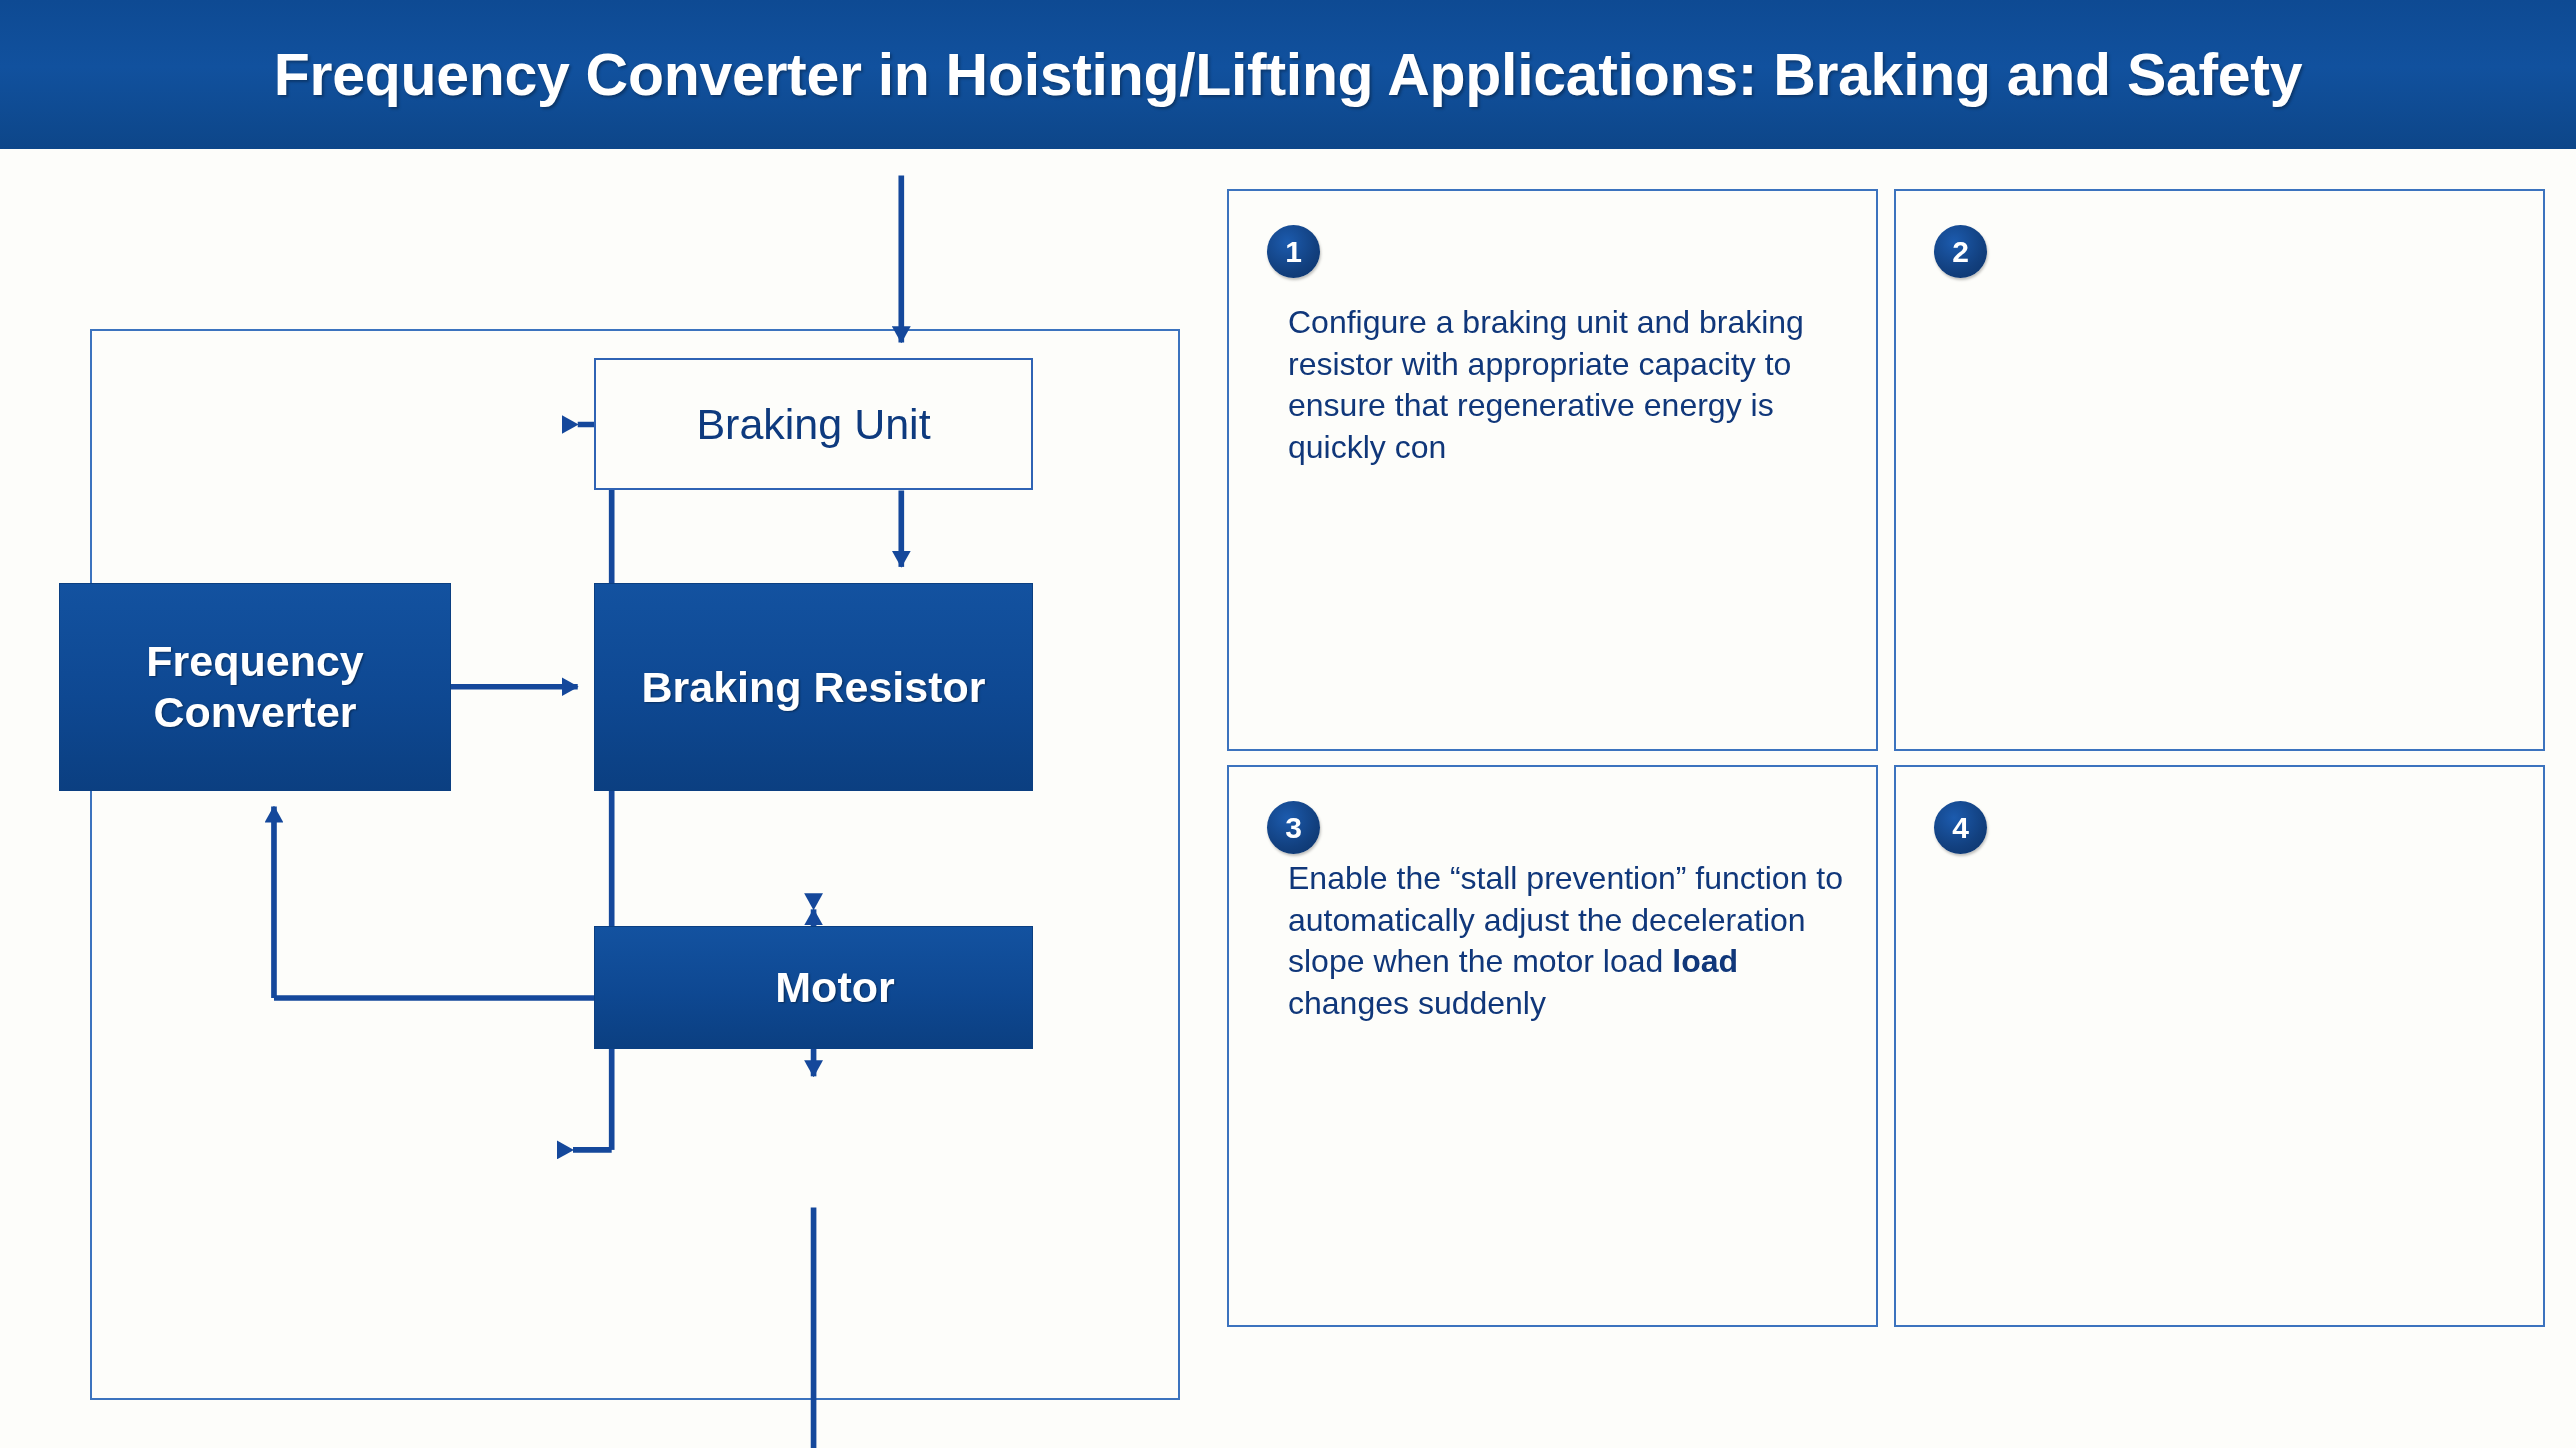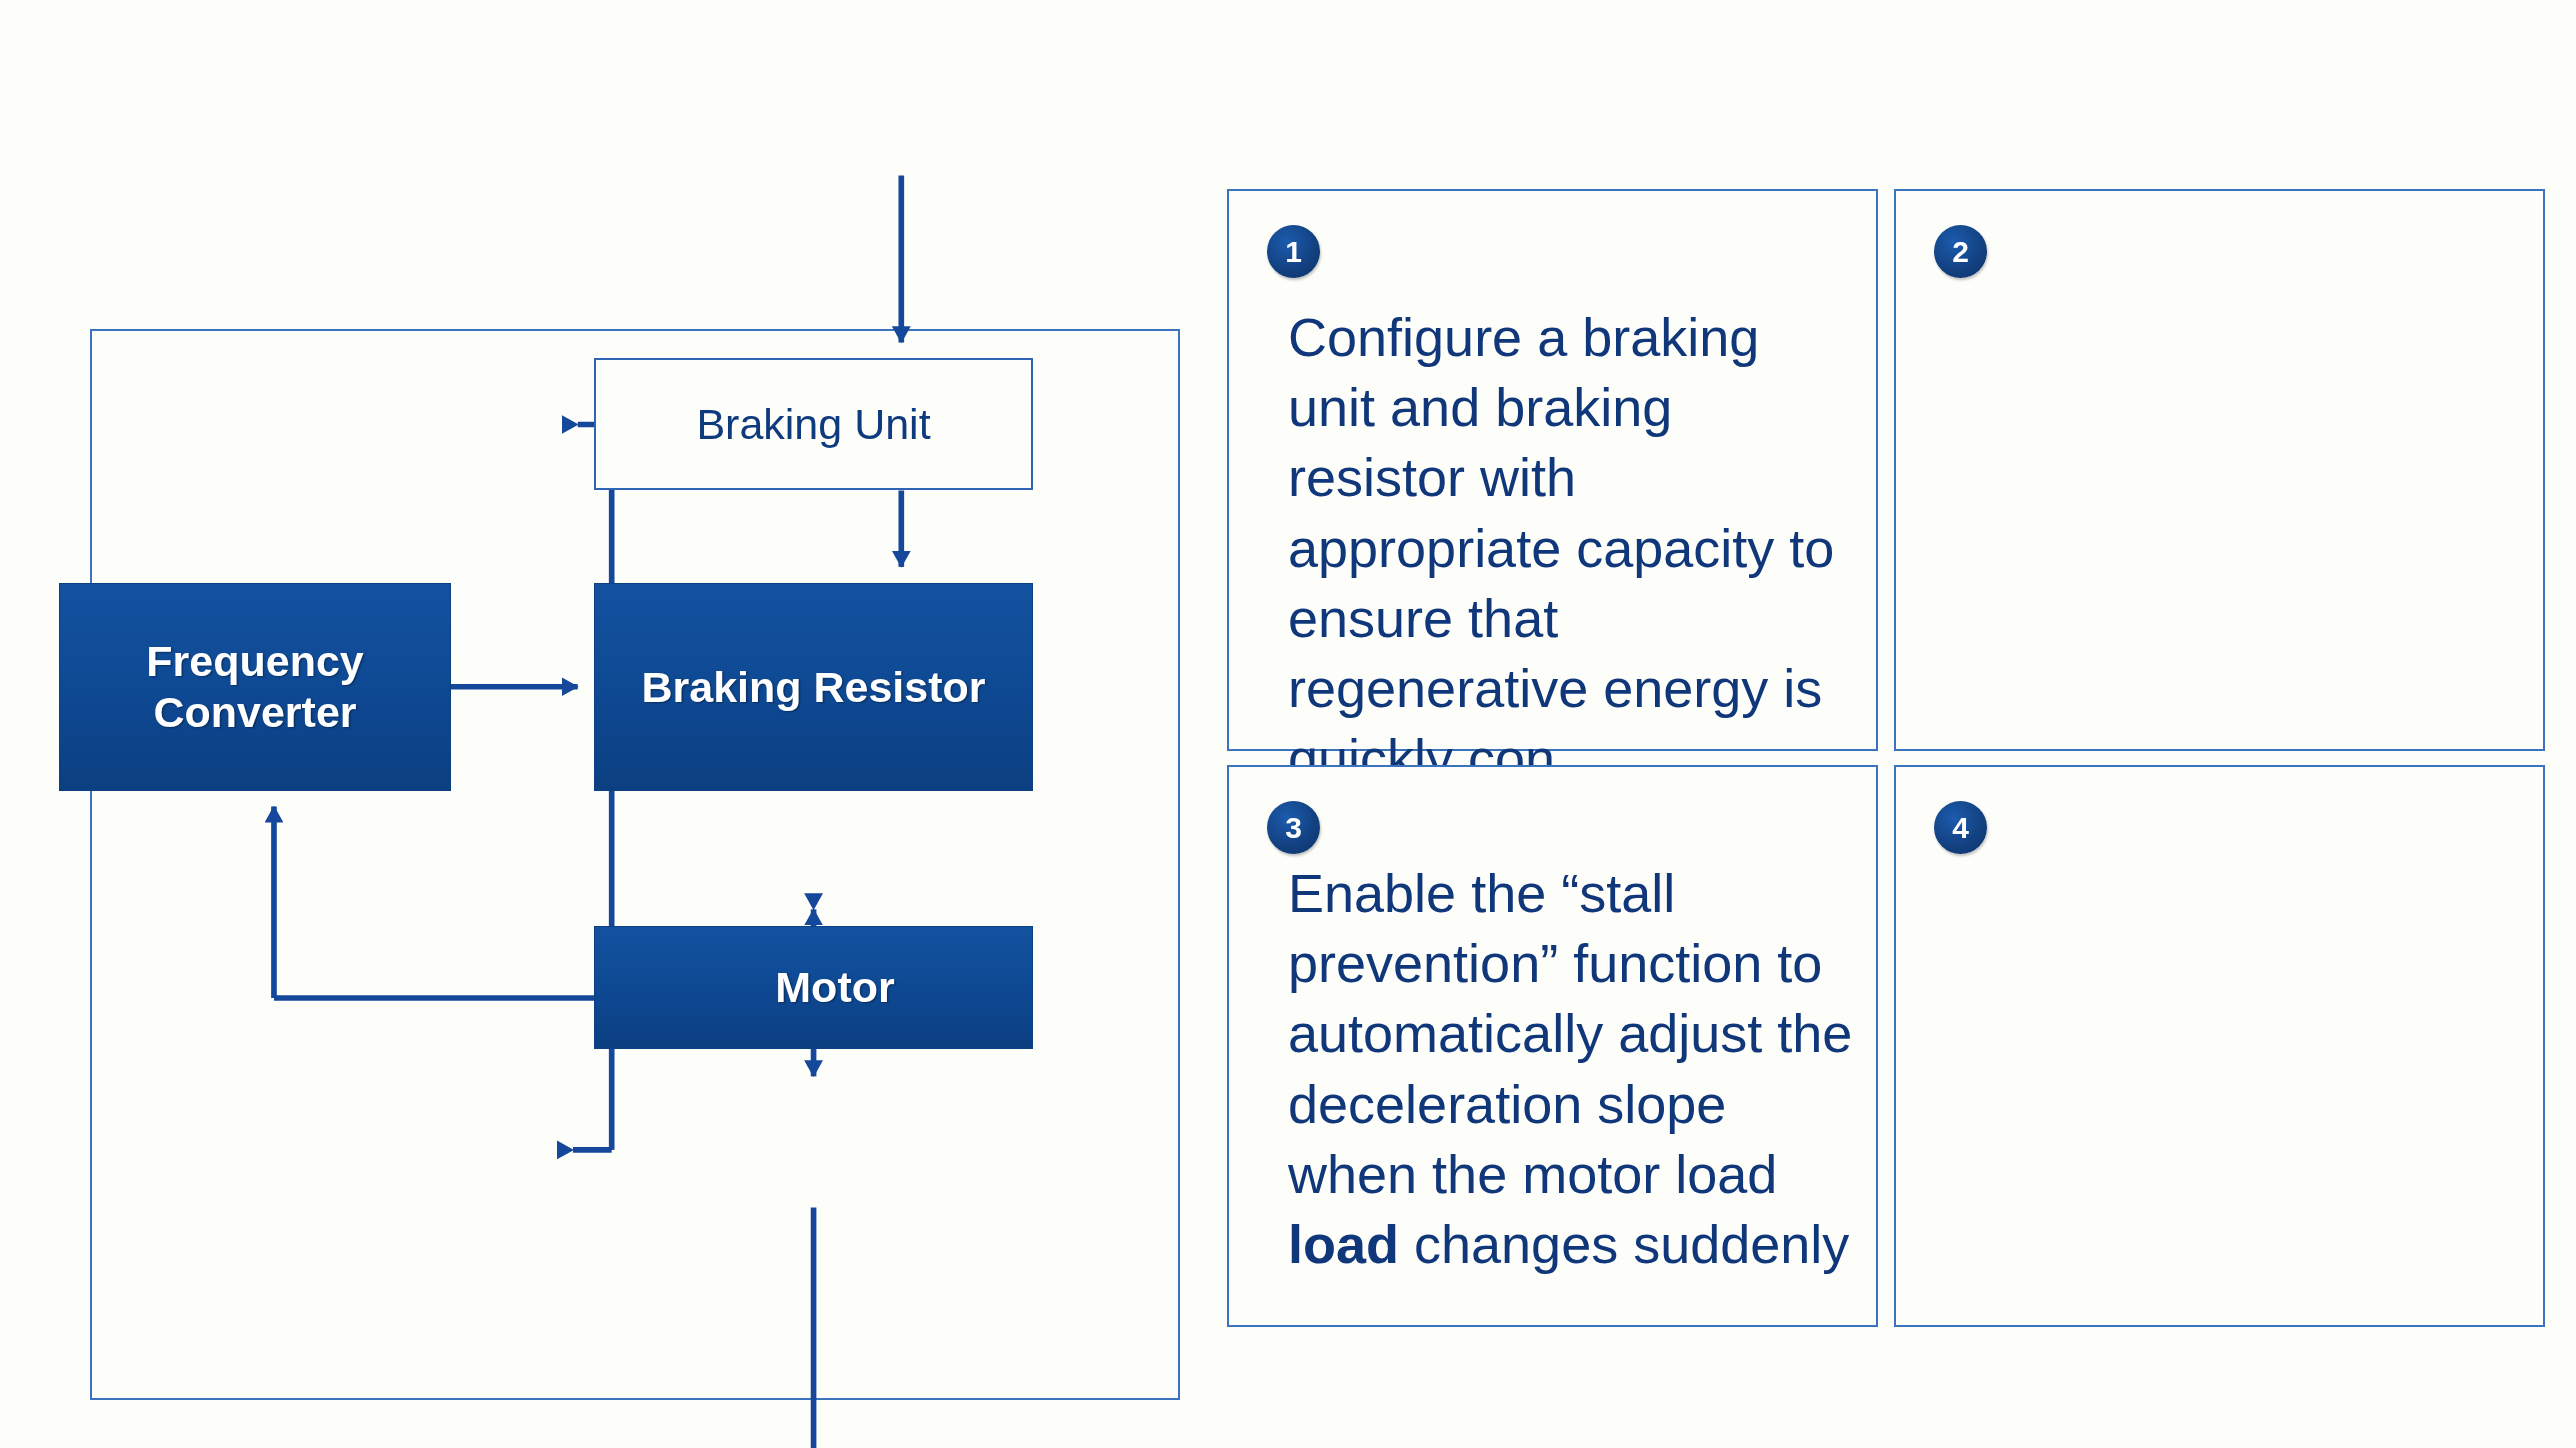--- a/index.html
+++ b/index.html
@@ -136,33 +136,36 @@
     justify-content: center;
     box-shadow: 0.9px 1.9px 2.8px rgba(0,0,0,0.25);
   }
 
   .card-text {
     position: absolute;
     left: 59px;
     right: 22px;
     top: 111px;
     color: #10377A;
-    font-size: 54px;
+    font-size: 32px;
     line-height: 1.30;
     font-weight: normal;
     white-space: pre-line;
   }
   #card-3 .card-text, #card-4 .card-text { top: 91px; }
   .card-text .em { font-weight: bold; }
 </style>
 </head>
 <body>
 
 <div id="slide">
 
+  <div id="title-bar">
+    <span class="title-text">Frequency Converter in Hoisting/Lifting Applications: Braking and Safety</span>
+  </div>
 
   <div id="diagram-panel">
 
     <svg id="connectors" viewBox="0 0 1285 1377" width="1213" height="1299">
       <defs>
         <marker id="ah-down" markerWidth="16" markerHeight="14" refX="8" refY="13" orient="auto-start-reverse" markerUnits="userSpaceOnUse">
           <path d="M0,0 L16,0 L8,14 Z" fill="#15489B" transform="rotate(180 8 7)"></path>
         </marker>
         <marker id="arrow-d" markerWidth="20" markerHeight="18" refX="10" refY="17" markerUnits="userSpaceOnUse">
           <path d="M0,0 L20,0 L10,18 Z" fill="#15489B"></path>

